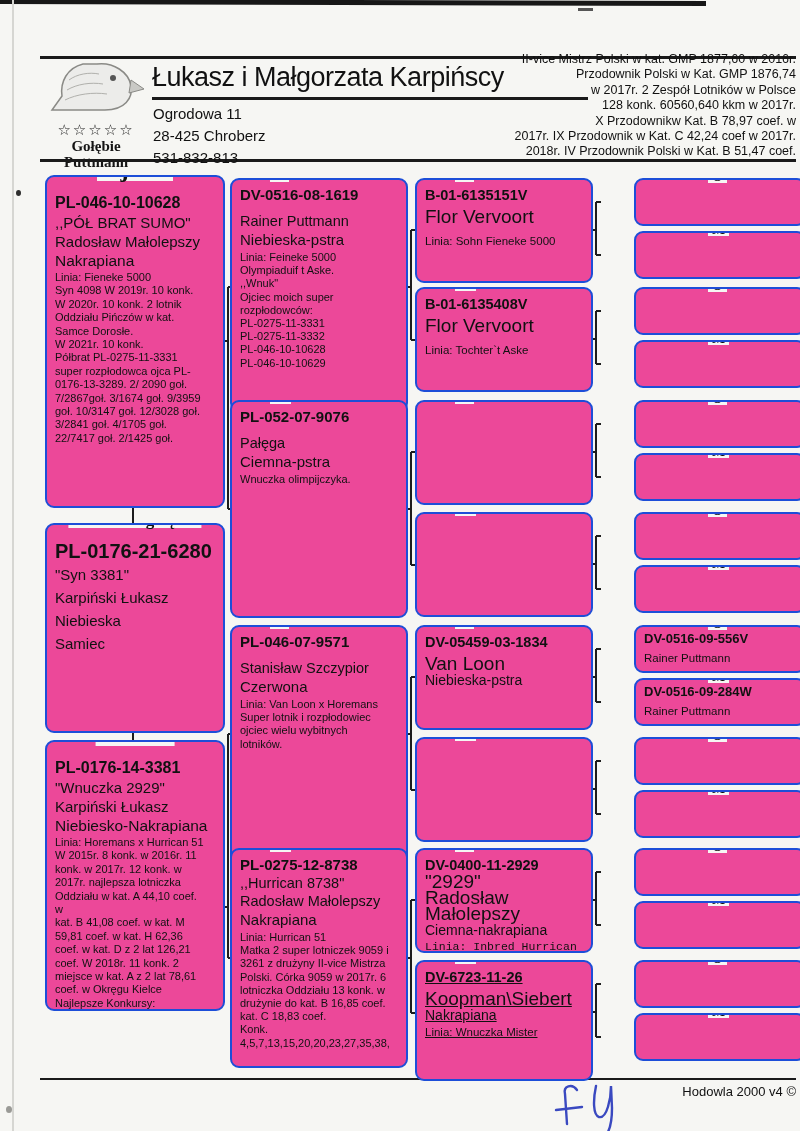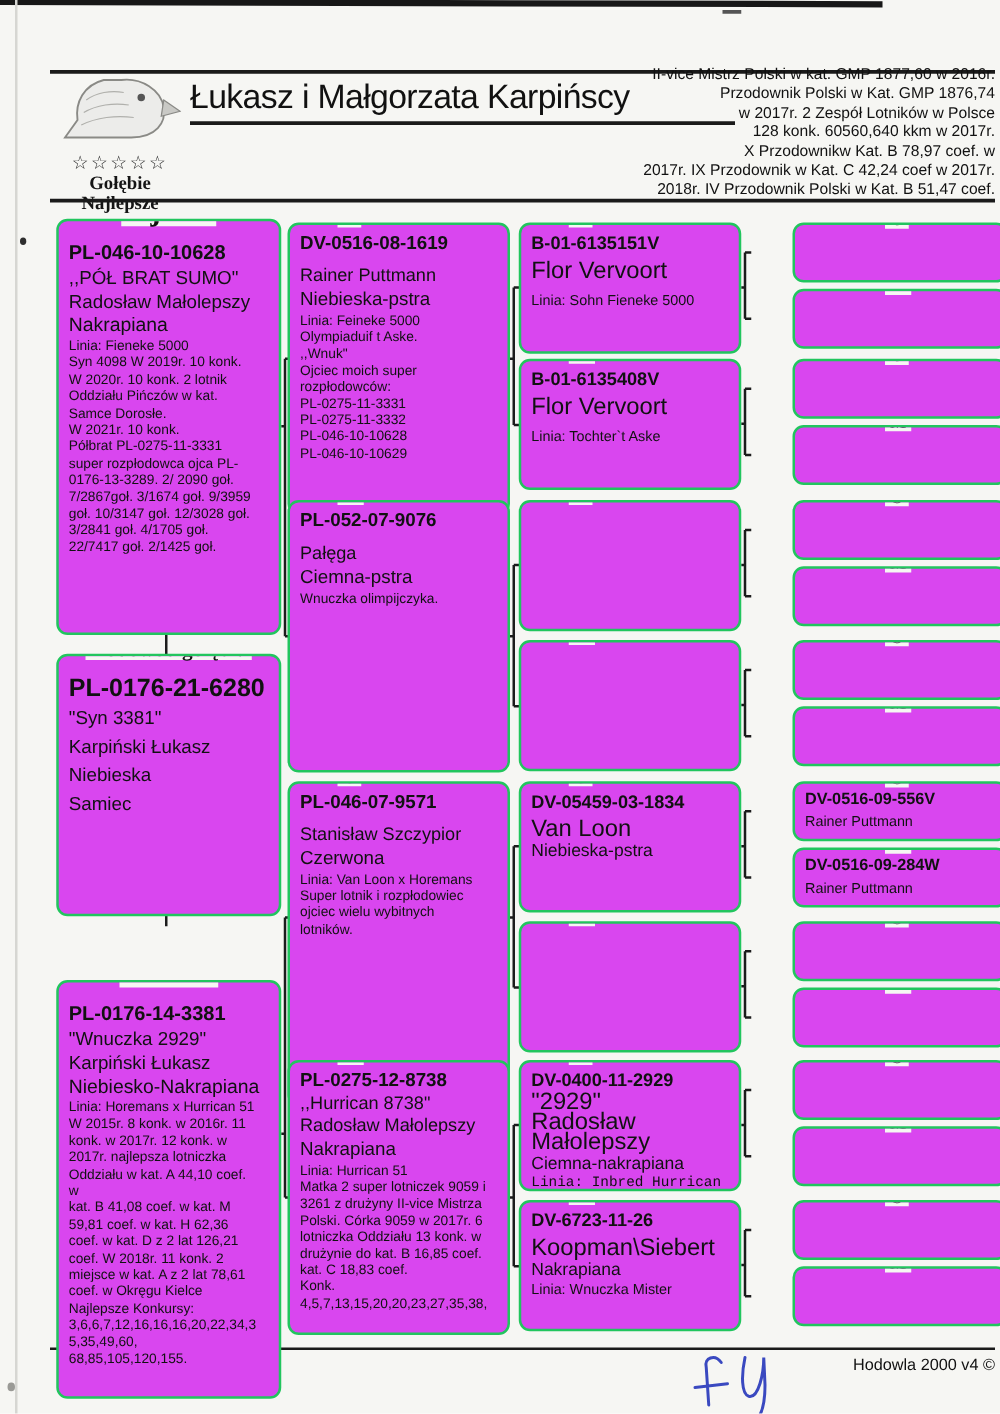--- a/index.html
+++ b/index.html
@@ -17,21 +17,21 @@
   .rule { position:absolute; left:40px; width:756px; background:#1a1a1a; }
   .title { position:absolute; left:152px; top:62px; font-size:27px; font-weight:normal; letter-spacing:-.5px; white-space:nowrap; z-index:3; }
   .title-underline { position:absolute; left:152px; top:97px; width:436px; height:3px; background:#1a1a1a; z-index:3; }
   .address { position:absolute; left:153px; top:103px; font-size:15px; line-height:22px; white-space:pre-line; z-index:3; }
   .achievements { position:absolute; left:400px; top:52px; width:396px; text-align:right; font-size:12.5px; line-height:15.4px; white-space:pre-line; z-index:2; }
   .logo { position:absolute; left:44px; top:60px; width:104px; text-align:center; }
   .logo .stars { font-size:15px; letter-spacing:2px; color:#222; line-height:16px; }
   .logo .cap { font-family:"Liberation Serif", serif; font-weight:bold; font-size:15px; line-height:16px; color:#151515; }
 
   
-  .b { position:absolute; background:#d946ef; border:2px solid #22c55e; border-radius:9px; overflow:hidden; padding:6px 6px 4px 8px; z-index:1; }
+  .b { position:absolute; background:#ec4899; border:2px solid #1d4ed8; border-radius:9px; overflow:hidden; padding:6px 6px 4px 8px; z-index:1; }
   .leg { position:absolute; font-family:"Liberation Serif", serif; font-weight:bold; background:#f6f6f3; padding:0 4px; white-space:nowrap; color:#101010; z-index:2; }
   .leg-main { font-size:25px; top:-20px; left:50%; transform:translateX(-50%); line-height:24px; }
   .leg-rod { font-size:17px; top:-13px; left:50%; transform:translateX(-50%); line-height:16px; }
   .leg-om { font-size:14px; top:-11px; left:38px; line-height:13px; }
   .c4 .leg-om { left:72px; top:-10px; }
 
   .c1 { left:45px; width:180px; padding-top:16px; }
   .c2 { left:230px; width:178px; }
   .c3 { left:415px; width:178px; }
   .c4 { left:600px; width:172px; padding-top:4px;margin-left:34px; }
@@ -79,24 +79,27 @@
   <div class="rule" style="top:56px;height:3px;"></div>
   <div class="logo">
     <svg width="98" height="58" viewBox="0 0 98 58">
       <path d="M36,4 C20,8 13,22 15,36 L5,50 L58,50 C78,50 86,38 84,26 C82,12 66,2 50,4 Z" fill="#ececea" stroke="#8a8a86" stroke-width="1.5"></path>
       <path d="M84,20 L97,29 L82,33 Z" fill="#c9c9c5" stroke="#8a8a86" stroke-width="1"></path>
       <circle cx="66" cy="18" r="3" fill="#555"></circle>
       <path d="M22,20 C30,14 42,12 52,14 M20,30 C30,24 44,22 56,24 M18,40 C30,34 46,32 60,34" fill="none" stroke="#b0b0ac" stroke-width="1"></path>
     </svg>
     <div class="stars">☆☆☆☆☆</div>
     <div class="cap">Gołębie</div>
-    <div class="cap">Najlepsze</div>
+    <div class="cap">Puttmann</div>
   </div>
   <div class="title">Łukasz i Małgorzata Karpińscy</div>
   <div class="title-underline"></div>
+  <div class="address">Ogrodowa 11
+28-425 Chroberz
+531-832-813</div>
   <div class="achievements">II-vice Mistrz Polski w kat. GMP 1877,60 w 2016r.
 Przodownik Polski w Kat. GMP 1876,74
 w 2017r. 2 Zespół Lotników w Polsce
 128 konk. 60560,640 kkm w 2017r.
 X Przodownikw Kat. B 78,97 coef. w
 2017r. IX Przodownik w Kat. C 42,24 coef w 2017r.
 2018r. IV Przodownik Polski w Kat. B 51,47 coef.</div>
   <div class="rule" style="top:159px;height:3px;"></div>
 
   <svg class="connectors" width="800" height="1131">
@@ -140,21 +143,21 @@
 
   <div class="b c1" style="top:523px;height:210px;padding-top:14px;">
     <span class="leg leg-rod">Rodowód gołębia</span>
     <div class="subj-ring">PL-0176-21-6280</div>
     <div class="subj-line">"Syn 3381"</div>
     <div class="subj-line">Karpiński Łukasz</div>
     <div class="subj-line">Niebieska</div>
     <div class="subj-line">Samiec</div>
   </div>
 
-  <div class="b c1" style="top:784px;height:335px;">
+  <div class="b c1" style="top:740px;height:271px;">
     <span class="leg leg-main">Matka</span>
     <div class="ring">PL-0176-14-3381</div>
     <div class="nm">"Wnuczka 2929"</div>
     <div class="nm">Karpiński Łukasz</div>
     <div class="clr">Niebiesko-Nakrapiana</div>
     <div class="desc">Linia: Horemans x Hurrican 51
 W 2015r. 8 konk. w 2016r. 11
 konk. w 2017r. 12 konk. w
 2017r. najlepsza lotniczka
 Oddziału w kat. A 44,10 coef.
@@ -255,21 +258,21 @@
     <span class="leg leg-om">M</span>
   </div>
   <div class="b c3" style="top:848px;height:105px;">
     <span class="leg leg-om">O</span>
     <div class="ring">DV-0400-11-2929</div>
     <div class="nm">"2929"</div>
     <div class="nm">Radosław Małolepszy</div>
     <div class="clr">Ciemna-nakrapiana</div>
     <div class="lline" style="margin-top:1px;font-family:Liberation Mono, monospace;">Linia: Inbred Hurrican 51</div>
   </div>
-  <div class="b c3" style="top:960px;height:105px;">
+  <div class="b c3" style="top:960px;height:121px;text-decoration:underline;">
     <span class="leg leg-om">M</span>
     <div class="ring">DV-6723-11-26</div>
     <div class="nm brd">Koopman\Siebert</div>
     <div class="clr">Nakrapiana</div>
     <div class="lline" style="margin-top:1px;">Linia: Wnuczka Mister</div>
   </div>
 
   <div class="b c4" style="top:178px;height:48px;">
     <span class="leg leg-om">O</span>
   </div>

